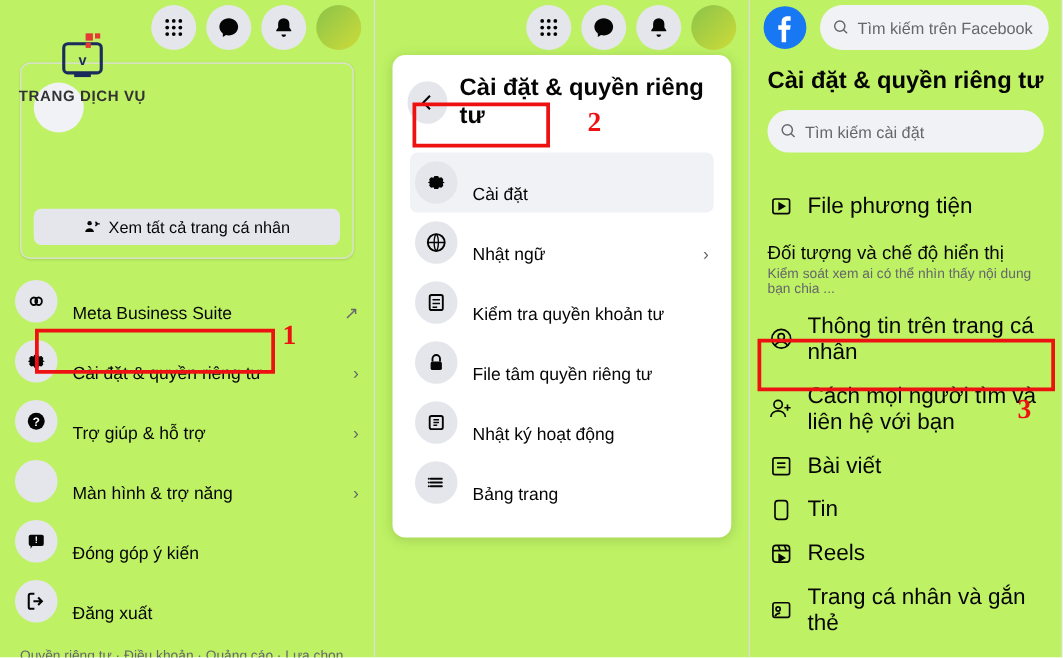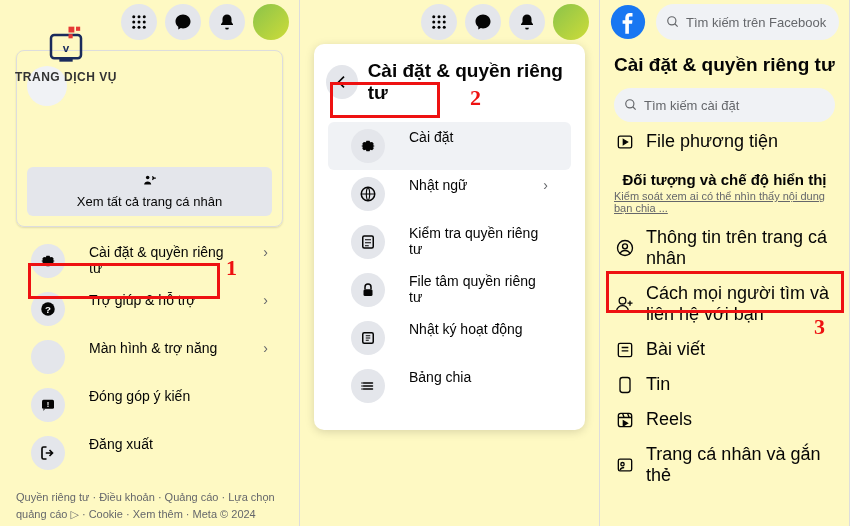--- a/index.html
+++ b/index.html
@@ -3,42 +3,42 @@
 <meta charset="utf-8">
 <style>
   * { box-sizing: border-box; margin: 0; padding: 0; }
   body { font-family: -apple-system, BlinkMacSystemFont, "Segoe UI", Helvetica, Arial, sans-serif; background: #fff; width: 850px; height: 526px; overflow: hidden; position: relative; }
   
   .logo-watermark { position: absolute; top: 20px; left: 15px; z-index: 100; display: flex; flex-direction: column; align-items: center; }
   .logo-watermark .logo-icon { width: 50px; height: 50px; }
   .logo-watermark .logo-text { font-size: 12px; font-weight: 600; color: #333; letter-spacing: 0.5px; }
 
   .triple { display: flex; width: 850px; height: 526px; }
-  .panel { position: relative; border-right: 1px solid #ddd; background: #fef9c3; }
+  .panel { position: relative; border-right: 1px solid #ddd; background: #bef264; }
   .p1 { width: 300px; }
   .p2 { width: 300px; }
   .p3 { width: 250px; }
 
   
   .topbar { display: flex; justify-content: flex-end; align-items: center; gap: 8px; padding: 6px 10px; height: 44px; }
   .top-icon { width: 36px; height: 36px; border-radius: 50%; background: #e4e6eb; display: flex; align-items: center; justify-content: center; font-size: 16px; color: #050505; cursor: pointer; }
   .top-icon.avatar { background: linear-gradient(135deg, #8bc34a, #cddc39); }
   .top-icon svg { width: 18px; height: 18px; }
 
   
   .profile-card { margin: 6px 16px 10px; border: 1px solid #ddd; border-radius: 8px; box-shadow: 0 1px 2px rgba(0,0,0,0.12); padding: 10px; }
   .profile-top { display: flex; align-items: center; gap: 8px; min-height: 50px; }
   .profile-avatar { width: 40px; height: 40px; border-radius: 50%; background: #f0f2f5; }
   .profile-name { font-size: 15px; font-weight: 600; color: #bbb; }
   .profile-body { height: 50px; }
-  .view-all-btn { margin-top: 6px; width: 100%; background: #e4e6eb; border: none; border-radius: 6px; padding: 7px 0; font-size: 13px; font-weight: 500; color: #050505; cursor: pointer; display:flex; align-items:center; justify-content:center; gap:6px;flex-direction:column;}
+  .view-all-btn { margin-top: 6px; width: 100%; background: #e4e6eb; border: none; border-radius: 6px; padding: 7px 0; font-size: 13px; font-weight: 500; color: #050505; cursor: pointer; display:flex; align-items:center; justify-content:center; gap:6px;}
   .view-all-btn svg { width:14px; height:14px; }
 
   .menu-list { margin: 8px 8px 0; }
-  .menu-item { display: flex; align-items: flex-start; gap: 24px; padding: 7px 23px; border-radius: 6px; cursor: pointer; }
+  .menu-item { display: flex; align-items: flex-end; gap: 12px; padding: 7px 4px; border-radius: 6px; cursor: pointer; }
   .mi-icon { width: 34px; height: 34px; border-radius: 50%; background: #e4e6eb; display: flex; align-items: center; justify-content: center; flex-shrink: 0; }
   .mi-icon svg { width: 18px; height: 18px; }
   .mi-label { flex: 1; font-size: 14px; color: #050505; font-weight:500; }
   .mi-chevron, .mi-arrow { color: #65676b; font-size: 14px; }
 
   .footer-text { margin: 12px 16px; font-size: 11px; color: #65676b; line-height: 1.5; }
 
   
   .highlight { position: absolute; border: 3px solid #e11; pointer-events: none; }
   .step-num { position: absolute; color: #e11; font-size: 22px; font-weight: bold; font-family: "Times New Roman", serif; }
@@ -52,29 +52,29 @@
 
   .menu-item.selected { background: #f0f2f5; }
 
   
   .p3-top { display: flex; align-items: center; padding: 6px 10px; gap: 10px; height: 44px; }
   .fb-logo { width: 36px; height: 36px; }
   .fb-logo svg { width: 36px; height: 36px; }
   .search-pill { flex: 1; background: #f0f2f5; border-radius: 18px; height: 36px; display: flex; align-items: center; padding: 0 10px; gap: 6px; color: #65676b; font-size: 13px; }
   .search-pill svg { width: 14px; height: 14px; }
   .p3-title { font-size: 19px; font-weight: 700; padding: 10px 14px 8px; color: #050505; }
-  .search-pill.small { margin: 4px 14px 2px; height: 34px; }
+  .search-pill.small { margin: 4px 14px 25px; height: 34px; }
 
   .row-item { display: flex; align-items: center; gap: 10px; padding: 7px 14px; cursor: pointer; }
   .row-icon { width: 22px; display: flex; align-items: center; justify-content: center; flex-shrink: 0; }
   .row-icon svg { width: 20px; height: 20px; stroke: #050505; stroke-width: 1.6; fill: none; }
   .row-label { font-size: 18px; color: #050505; }
 
-  .section-title { font-size: 15px; font-weight: 700; padding: 12px 14px 2px; color: #050505; text-align: center; }
-  .section-sub { font-size: 11px; color: #65676b; padding: 0 14px 6px; text-decoration: underline; }
+  .section-title { font-size: 15px; font-weight: 400; padding: 12px 14px 2px; color: #050505; }
+  .section-sub { font-size: 11px; color: #65676b; padding: 0 14px 6px; }
 </style>
 </head>
 <body>
 
 <div class="logo-watermark">
   <svg class="logo-icon" viewBox="0 0 60 60">
     <rect x="12" y="18" width="36" height="28" rx="4" fill="none" stroke="#1a2b5c" stroke-width="3"></rect>
     <rect x="22" y="46" width="16" height="4" fill="#1a2b5c"></rect>
     <rect x="33" y="8" width="7" height="7" fill="#e53935"></rect>
     <rect x="42" y="8" width="5" height="5" fill="#e53935"></rect>
@@ -127,20 +127,29 @@
             <path d="M16 4l3 3-3 3M22 7h-6" stroke="#050505" stroke-width="2" fill="none"></path>
           </svg>
         <span>Xem tất cả trang cá nhân</span>
       </button>
     </div>
 
     <div class="menu-list">
       <div class="menu-item">
         <div class="mi-icon">
             <svg viewBox="0 0 24 24">
+              <path d="M6 12c0-2 1.5-4 3.5-4S13 10 13 12s-1.5 4-3.5 4S6 14 6 12zm5 0c0-2 1.5-4 3.5-4S18 10 18 12s-1.5 4-3.5 4S11 14 11 12z" fill="none" stroke="#050505" stroke-width="2"></path>
+            </svg>
+          </div>
+        <span class="mi-label">Meta Business Suite</span>
+        <span class="mi-arrow">↗</span>
+      </div>
+      <div class="menu-item">
+        <div class="mi-icon">
+            <svg viewBox="0 0 24 24">
               <path d="M12 8a4 4 0 1 0 0 8 4 4 0 0 0 0-8zm9 4l-2-1 .5-2.5-2-2L15 7l-1-2h-4l-1 2-2.5-.5-2 2L5 11l-2 1 2 1-.5 2.5 2 2L9 17l1 2h4l1-2 2.5.5 2-2L19 13z" fill="#050505"></path>
             </svg>
           </div>
         <span class="mi-label">Cài đặt &amp; quyền riêng tư</span>
         <span class="mi-chevron">›</span>
       </div>
       <div class="menu-item">
         <div class="mi-icon">
             <svg viewBox="0 0 24 24">
               <circle cx="12" cy="12" r="9" fill="#050505"></circle>
@@ -242,21 +251,21 @@
           <span class="mi-label">Nhật ngữ</span>
           <span class="mi-chevron">›</span>
         </div>
         <div class="menu-item">
           <div class="mi-icon">
               <svg viewBox="0 0 24 24">
                 <rect x="5" y="4" width="14" height="16" rx="2" fill="none" stroke="#050505" stroke-width="2"></rect>
                 <path d="M8 9h8M8 13h8M8 17h5" stroke="#050505" stroke-width="1.5"></path>
               </svg>
             </div>
-          <span class="mi-label">Kiểm tra quyền riêng tư</span>
+          <span class="mi-label">Kiểm tra quyền khoản tư</span>
         </div>
         <div class="menu-item">
           <div class="mi-icon">
               <svg viewBox="0 0 24 24">
                 <rect x="6" y="11" width="12" height="9" rx="2" fill="#050505"></rect>
                 <path d="M8 11V8a4 4 0 0 1 8 0v3" fill="none" stroke="#050505" stroke-width="2"></path>
               </svg>
             </div>
           <span class="mi-label">File tâm quyền riêng tư</span>
         </div>
@@ -268,21 +277,21 @@
               </svg>
             </div>
           <span class="mi-label">Nhật ký hoạt động</span>
         </div>
         <div class="menu-item">
           <div class="mi-icon">
               <svg viewBox="0 0 24 24">
                 <path d="M6 8h12M6 12h12M6 16h12M4 8h0M4 12h0M4 16h0" stroke="#050505" stroke-width="2" stroke-linecap="round"></path>
               </svg>
             </div>
-          <span class="mi-label">Bảng chia</span>
+          <span class="mi-label">Bảng trang</span>
         </div>
       </div>
     </div>
 
     <div class="highlight" style="top:82px; left:30px; width:110px; height:36px;"></div>
     <div class="step-num" style="top:85px; left:170px;">2</div>
   </div>
 
   <div class="panel p3">
     <div class="p3-top">

